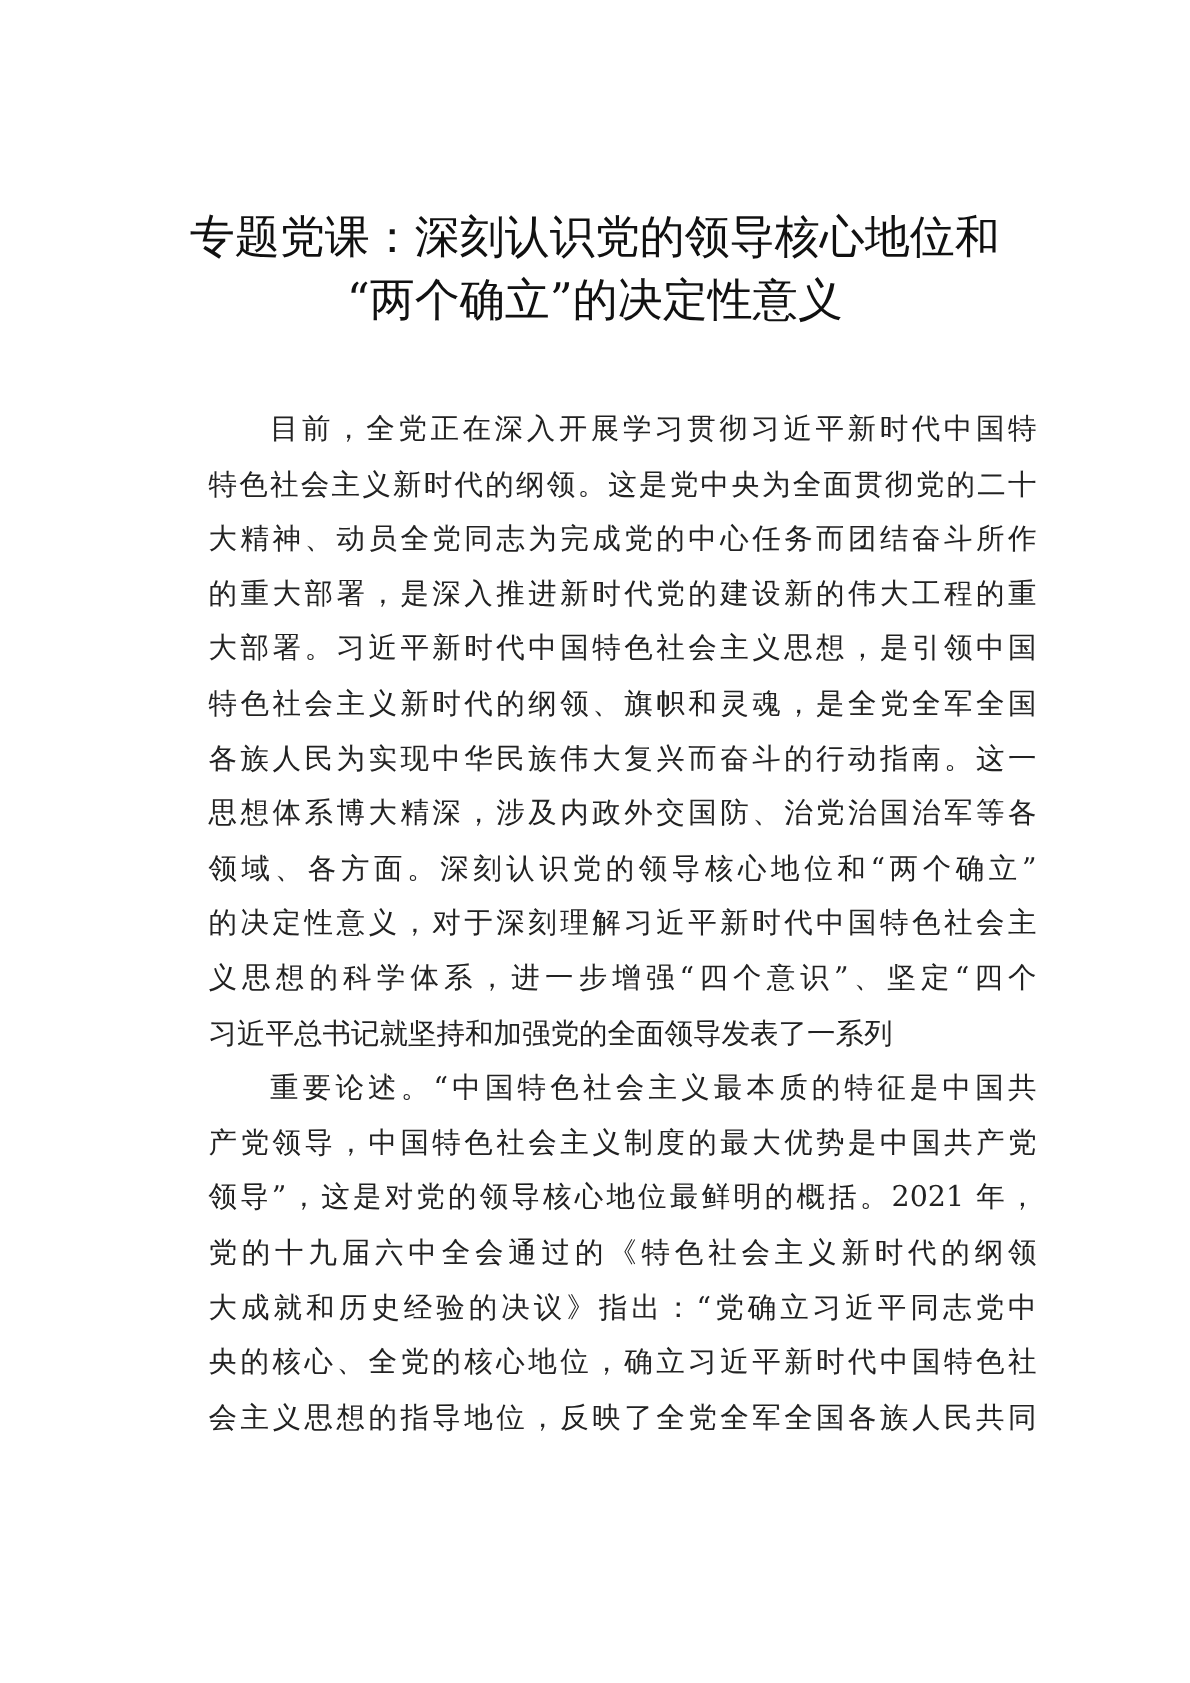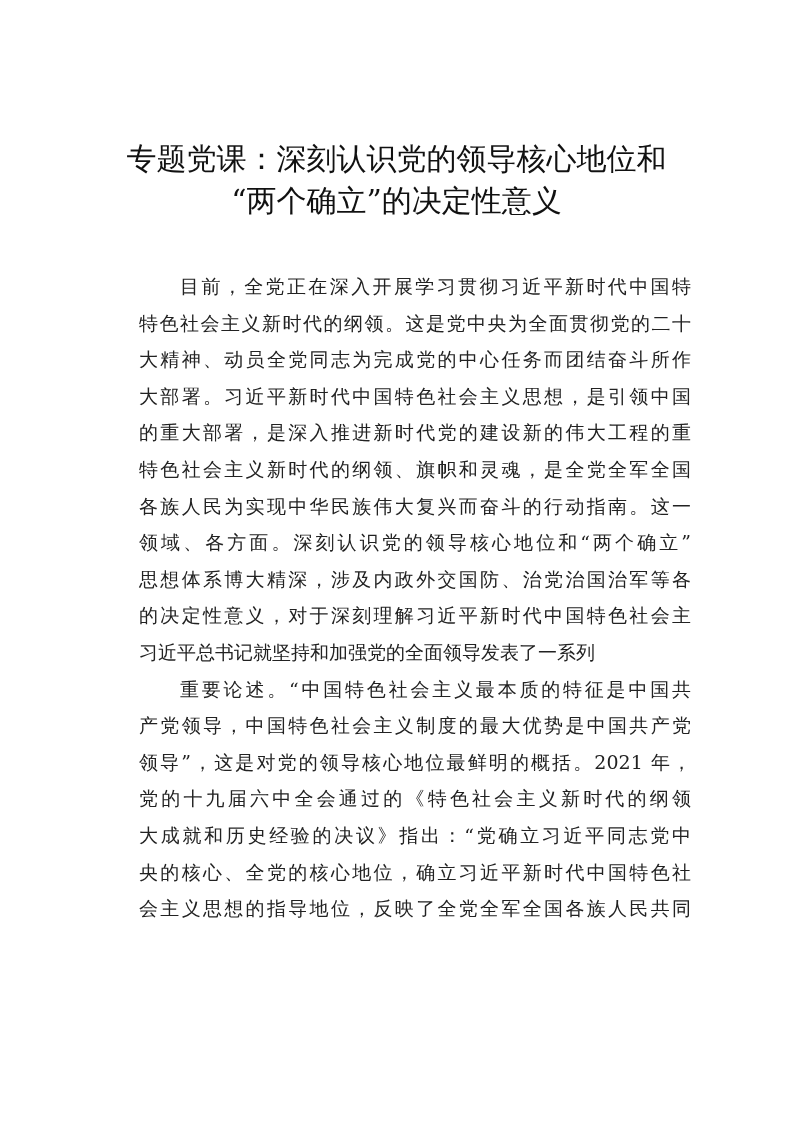--- a/index.html
+++ b/index.html
@@ -32,27 +32,28 @@
   <div class="title">
     <div>专题党课：深刻认识党的领导核心地位和</div>
     <div>“两个确立”的决定性意义</div>
   </div>
 
   <div class="body">
     <div>
       <div class="line indent">目前，全党正在深入开展学习贯彻习近平新时代中国特</div>
       <div class="line">特色社会主义新时代的纲领。这是党中央为全面贯彻党的二十</div>
       <div class="line">大精神、动员全党同志为完成党的中心任务而团结奋斗所作</div>
+      <div class="line">的重大部署，是深入推进新时代党的建设新的伟大工程的重</div>
       <div class="line">大部署。习近平新时代中国特色社会主义思想，是引领中国</div>
-      <div class="line">的重大部署，是深入推进新时代党的建设新的伟大工程的重</div>
       <div class="line">特色社会主义新时代的纲领、旗帜和灵魂，是全党全军全国</div>
       <div class="line">各族人民为实现中华民族伟大复兴而奋斗的行动指南。这一</div>
+      <div class="line">思想体系博大精深，涉及内政外交国防、治党治国治军等各</div>
       <div class="line">领域、各方面。深刻认识党的领导核心地位和“两个确立”</div>
-      <div class="line">思想体系博大精深，涉及内政外交国防、治党治国治军等各</div>
       <div class="line">的决定性意义，对于深刻理解习近平新时代中国特色社会主</div>
+      <div class="line">义思想的科学体系，进一步增强“四个意识”、坚定“四个</div>
       <div class="line last">习近平总书记就坚持和加强党的全面领导发表了一系列</div>
     </div>
     <div>
       <div class="line indent">重要论述。“中国特色社会主义最本质的特征是中国共</div>
       <div class="line">产党领导，中国特色社会主义制度的最大优势是中国共产党</div>
       <div class="line">领导”，这是对党的领导核心地位最鲜明的概括。2021 年，</div>
       <div class="line">党的十九届六中全会通过的《特色社会主义新时代的纲领</div>
       <div class="line">大成就和历史经验的决议》指出：“党确立习近平同志党中</div>
       <div class="line">央的核心、全党的核心地位，确立习近平新时代中国特色社</div>
       <div class="line">会主义思想的指导地位，反映了全党全军全国各族人民共同</div>

